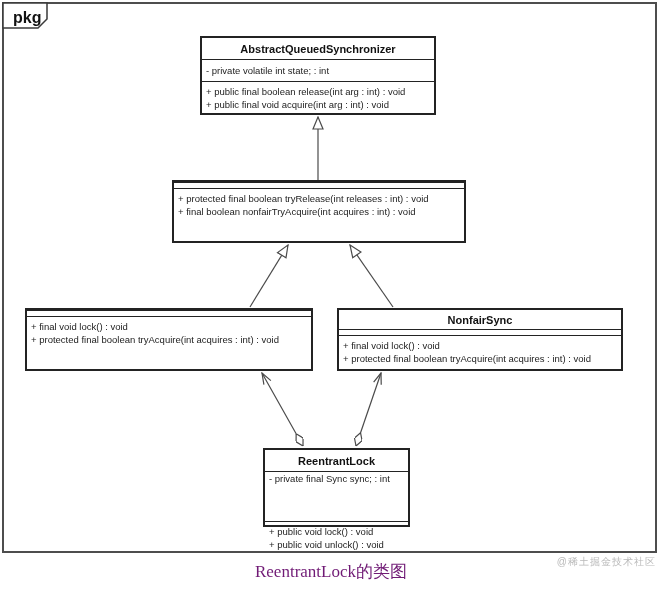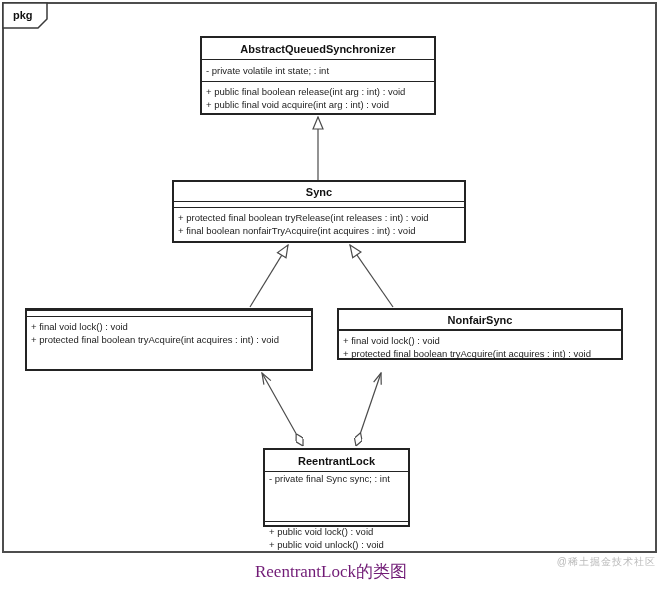--- a/index.html
+++ b/index.html
@@ -1,21 +1,21 @@
 <!DOCTYPE html>
 <html><head>
 <meta charset="utf-8">
 <style>
   html,body{margin:0;padding:0;background:#ffffff;}
   #stage{position:relative;width:662px;height:591px;background:#ffffff;overflow:hidden;
          font-family:"Liberation Sans",sans-serif;}
   #frame{position:absolute;left:2px;top:2px;width:651px;height:547px;
          border:2px solid #4d4d4d;background:#ffffff;}
   #pkg-tab{position:absolute;left:2px;top:2px;width:46px;height:27px;}
-  #pkg-label{position:absolute;left:11px;top:7px;font-size:11px;font-weight:bold;color:#111;}
+  #pkg-label{position:absolute;left:11px;top:7px;font-size:16px;font-weight:bold;color:#111;}
   #edges{position:absolute;left:0;top:0;width:662px;height:591px;pointer-events:none;}
   .uml-class{position:absolute;background:#ffffff;border:2px solid #232323;
              box-sizing:border-box;display:flex;flex-direction:column;}
   .uml-title{font-size:11px;font-weight:bold;color:#111;text-align:center;
              display:flex;align-items:center;justify-content:center;flex:0 0 auto;}
   .uml-compartment{border-top:1px solid #232323;box-sizing:border-box;}
   .uml-attrs-empty{height:6px;}
   .uml-row{font-size:9.5px;line-height:13px;color:#1c1c1c;padding:0 4px;white-space:nowrap;}
   .uml-attrs-single{display:flex;align-items:center;}
   .uml-methods{padding-top:3px;}
@@ -62,37 +62,36 @@
     <div class="uml-compartment uml-attrs-single" style="height:22px;">
       <div class="uml-row">- private volatile int state; : int</div>
     </div>
     <div class="uml-compartment uml-methods" style="flex:1;">
       <div class="uml-row">+ public final boolean release(int arg : int) : void</div>
       <div class="uml-row">+ public final void acquire(int arg : int) : void</div>
     </div>
   </div>
 
   <div class="uml-class" style="left:172px;top:180px;width:294px;height:63px;">
-    <div class="uml-title" style="height:19px;">Sync</div>
     <div class="uml-compartment uml-attrs-empty"></div>
     <div class="uml-compartment uml-methods" style="flex:1;">
       <div class="uml-row">+ protected final boolean tryRelease(int releases : int) : void</div>
       <div class="uml-row">+ final boolean nonfairTryAcquire(int acquires : int) : void</div>
     </div>
   </div>
 
   <div class="uml-class" style="left:25px;top:308px;width:288px;height:63px;">
     <div class="uml-compartment uml-attrs-empty"></div>
     <div class="uml-compartment uml-methods" style="flex:1;">
       <div class="uml-row">+ final void lock() : void</div>
       <div class="uml-row">+ protected final boolean tryAcquire(int acquires : int) : void</div>
     </div>
   </div>
 
-  <div class="uml-class" style="left:337px;top:308px;width:286px;height:52px;">
+  <div class="uml-class" style="left:337px;top:308px;width:286px;height:63px;">
     <div class="uml-title" style="height:19px;">NonfairSync</div>
     <div class="uml-compartment uml-attrs-empty"></div>
     <div class="uml-compartment uml-methods" style="flex:1;">
       <div class="uml-row">+ final void lock() : void</div>
       <div class="uml-row">+ protected final boolean tryAcquire(int acquires : int) : void</div>
     </div>
   </div>
 
   <div class="uml-class" style="left:263px;top:448px;width:147px;height:79px;">
     <div class="uml-title" style="height:21px;">ReentrantLock</div>

